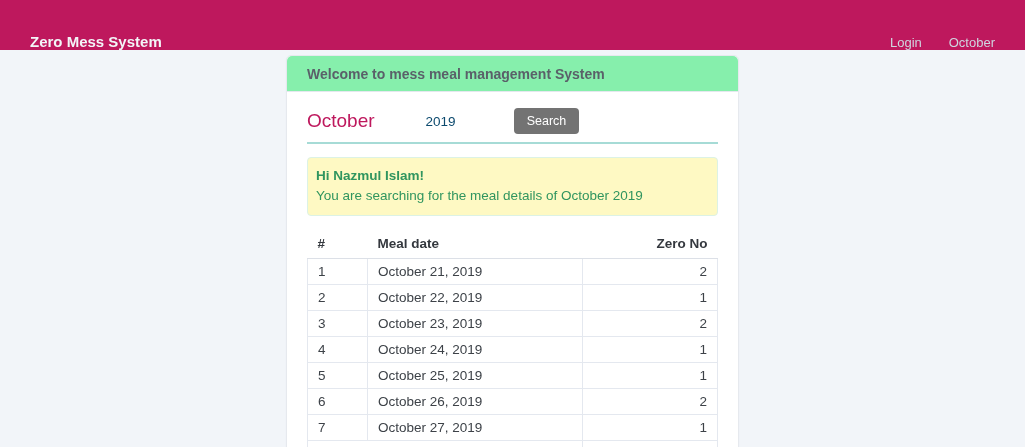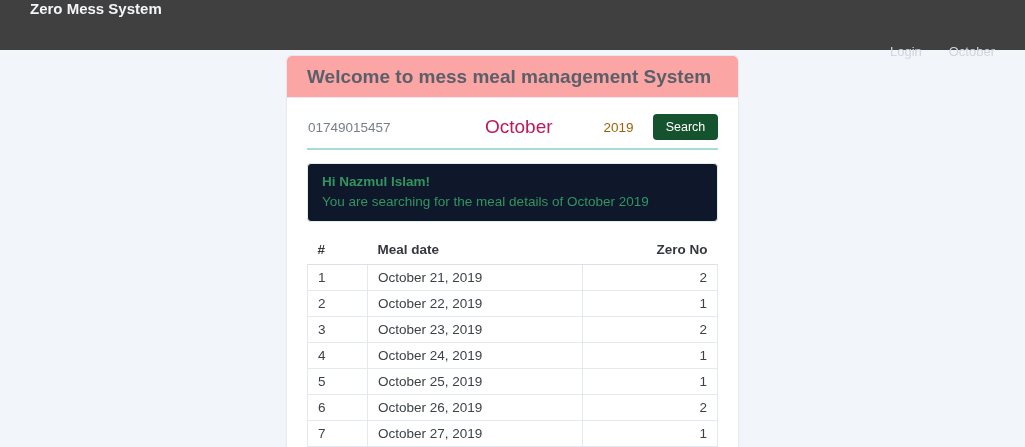--- a/index.html
+++ b/index.html
@@ -6,24 +6,24 @@
   html, body { width: 1025px; height: 447px; }
   body {
     font-family: "Liberation Sans", "DejaVu Sans", sans-serif;
     background: #f2f5f9;
     overflow: hidden;
   }
 
   
   .navbar {
     height: 50px;
-    background: #404040;
+    background: #be185d;
     display: flex;
     justify-content: space-between;
-    align-items: flex-start;
+    align-items: flex-end;
     padding: 0 30px;
   }
   .brand {
     color: #f3f5f8;
     font-weight: 700;
     font-size: 15px;
     cursor: pointer;
   }
   .nav-links { display: flex; gap: 27px; margin-top: 44px; }
   .nav-link {
@@ -36,25 +36,25 @@
   
   .card {
     width: 453px;
     margin: 5px auto 0;
     background: #ffffff;
     border: 1px solid #e6e9ee;
     border-radius: 5px;
     box-shadow: 0 1px 2px rgba(40,60,90,.04);
   }
   .card-header {
-    background: #fca5a5;
+    background: #86efac;
     border-bottom: 1px solid #e4e8ee;
     border-radius: 5px 5px 0 0;
     padding: 10px 20px 9px;
-    font-size: 19px;
+    font-size: 14px;
     font-weight: 700;
     color: #5a6069;
   }
   .card-body { padding: 16px 20px 13px; }
 
   
   .form-row {
     display: flex;
     align-items: center;
     border-bottom: 2px solid #a6dbd6;
@@ -64,39 +64,40 @@
     flex: 1;
     border: none;
     outline: none;
     background: transparent;
     font-family: "Liberation Sans", sans-serif;
     font-size: 13.5px;
     color: #787e87;
     padding-left: 1px;
   }
   .month-select { color: #be185d; font-size: 19px; margin-right: 51px; cursor: pointer; }
-  .year-select  { color: #a16207; font-size: 13.5px; margin-right: 19px; cursor: pointer; }
+  .year-select  { color: #0c4a6e; font-size: 13.5px; margin-right: 19px; cursor: pointer; }
   .search-btn {
-    background: #14532d;
+    background: #737373;
     color: #ffffff;
     border: none;
     border-radius: 4px;
     padding: 6px 13px;
     font-family: "Liberation Sans", sans-serif;
     font-size: 12.5px;
     cursor: pointer;
+    margin-left: 39px;
   }
 
   
   .alert {
     margin-top: 13px;
-    background: #0f172a;
+    background: #fef9c3;
     border: 1px solid #dcf2e5;
     border-radius: 4px;
-    padding: 8px 14px;
+    padding: 8px 8px;
     font-size: 13.5px;
     line-height: 1.5;
     color: #30955f;
   }
   .alert .greet { font-weight: 700; }
   .alert .bold { font-weight: 400; }
 
   
   table {
     width: 100%;
@@ -131,21 +132,20 @@
     <a class="nav-link">Login</a>
     <a class="nav-link">October</a>
   </div>
 </nav>
 
 <div class="card">
   <div class="card-header">Welcome to mess meal management System</div>
   <div class="card-body">
 
     <div class="form-row">
-      <input class="phone-input" type="text" value="01749015457" style="">
       <div class="month-select">October</div>
       <div class="year-select">2019</div>
       <button class="search-btn">Search</button>
     </div>
 
     <div class="alert">
       <div class="greet">Hi Nazmul Islam!</div>
       <div><span>You are searching for the meal details of </span><span class="bold">October 2019</span></div>
     </div>
 

